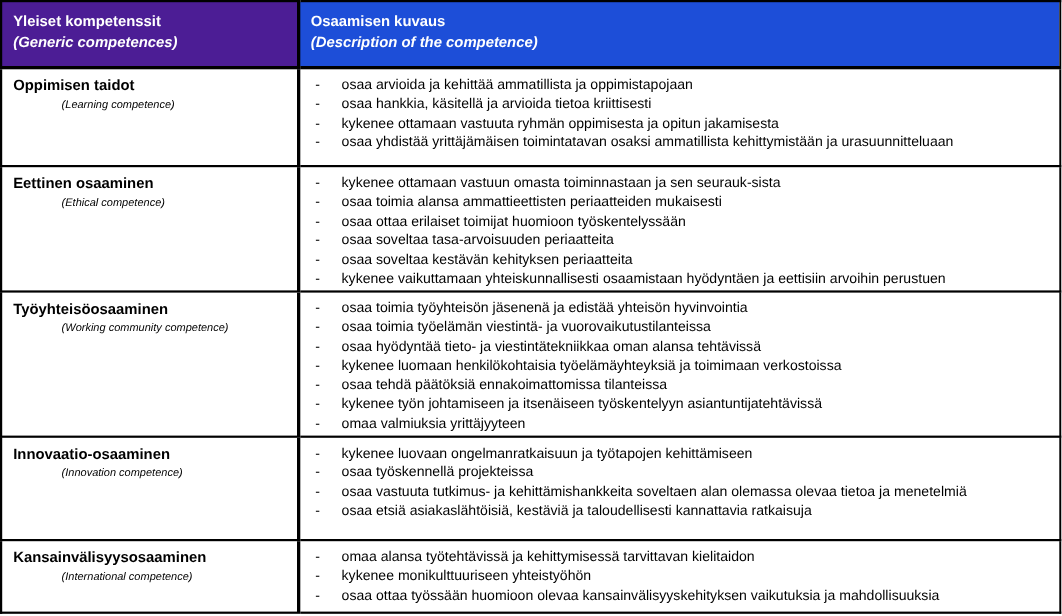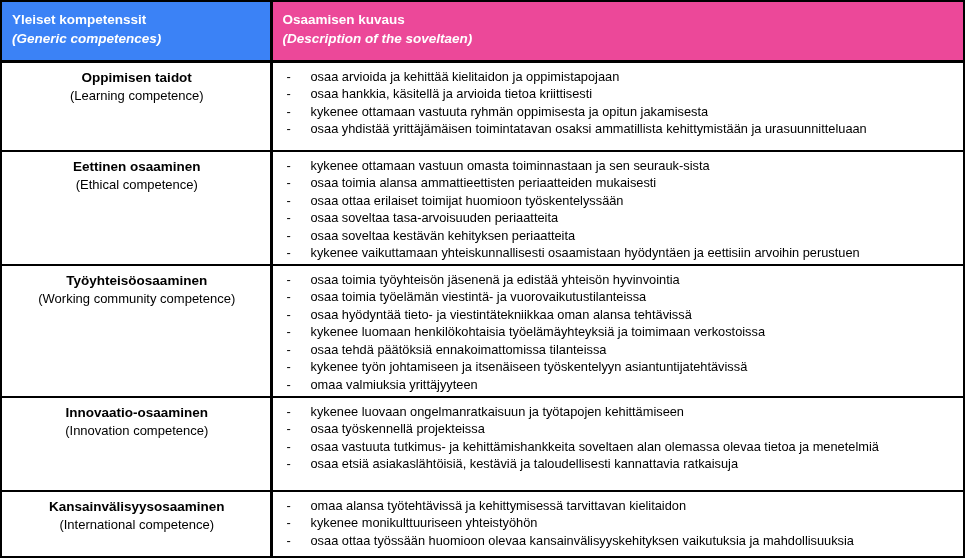--- a/index.html
+++ b/index.html
@@ -17,21 +17,21 @@
     margin: 0;
   }
   col.c1 { width: 270px; }
   col.c2 { width: 693px; }
   th, td {
     border: 2px solid #000000;
     vertical-align: top;
     padding: 0;
     overflow: hidden;
   }
-  th:first-child, td:first-child { border-right-width: 3px; text-align: center; }
+  th:first-child, td:first-child { border-right-width: 3px; }
   th { border-bottom-width: 3px; }
   thead tr { height: 60px; }
   tbody tr:nth-child(1) { height: 88px; }
   tbody tr:nth-child(2) { height: 112px; }
   tbody tr:nth-child(3) { height: 116px; }
   tbody tr:nth-child(4) { height: 92px; }
   tbody tr:nth-child(5) { height: 65px; }
 
   th.head-cell {
     color: #ffffff;
@@ -52,22 +52,24 @@
     white-space: nowrap;
   }
 
   td.left-cell { padding: 6px 8px 0 10px; }
   .row-title {
     font-weight: bold;
     font-size: 13.5px;
     line-height: 18px;
   }
   .row-subtitle {
-    font-size: 13px;
-    line-height: 18px;
+    font-style: italic;
+    font-size: 10px;
+    line-height: 18px;
+    margin-left: 44px;
   }
 
   td.right-cell { padding: 5px 4px 0 0; }
   .bullet-line {
     display: flex;
     align-items: flex-start;
     font-size: 12.8px;
     line-height: 17.5px;
   }
   .bullet-marker {
@@ -83,40 +85,40 @@
 </head>
 <body>
 
 <table class="comp-table">
   <colgroup>
       <col class="c1">
       <col class="c2">
     </colgroup>
   <thead>
     <tr>
-      <th class="head-cell" style="background: #3b82f6; color: rgb(255, 255, 255);">
+      <th class="head-cell" style="background: #4c1d95; color: rgb(255, 255, 255);">
         <div class="head-line1">Yleiset kompetenssit</div>
         <div class="head-line2">(Generic competences)</div>
       </th>
-      <th class="head-cell" style="background: #ec4899; color: rgb(255, 255, 255);">
+      <th class="head-cell" style="background: #1d4ed8; color: rgb(255, 255, 255);">
         <div class="head-line1">Osaamisen kuvaus</div>
-        <div class="head-line2">(Description of the soveltaen)</div>
+        <div class="head-line2">(Description of the competence)</div>
       </th>
     </tr>
   </thead>
   <tbody id="rows-body">
   <tr>
     <td class="left-cell">
       <div class="row-title">Oppimisen taidot</div>
       <div class="row-subtitle">(Learning competence)</div>
     </td>
     <td class="right-cell">
           <div class="bullet-line">
             <span class="bullet-marker">-</span>
-            <span class="bullet-text">osaa arvioida ja kehittää kielitaidon ja oppimistapojaan</span>
+            <span class="bullet-text">osaa arvioida ja kehittää ammatillista ja oppimistapojaan</span>
           </div>
           <div class="bullet-line">
             <span class="bullet-marker">-</span>
             <span class="bullet-text">osaa hankkia, käsitellä ja arvioida tietoa kriittisesti</span>
           </div>
           <div class="bullet-line">
             <span class="bullet-marker">-</span>
             <span class="bullet-text">kykenee ottamaan vastuuta ryhmän oppimisesta ja opitun jakamisesta</span>
           </div>
           <div class="bullet-line">

